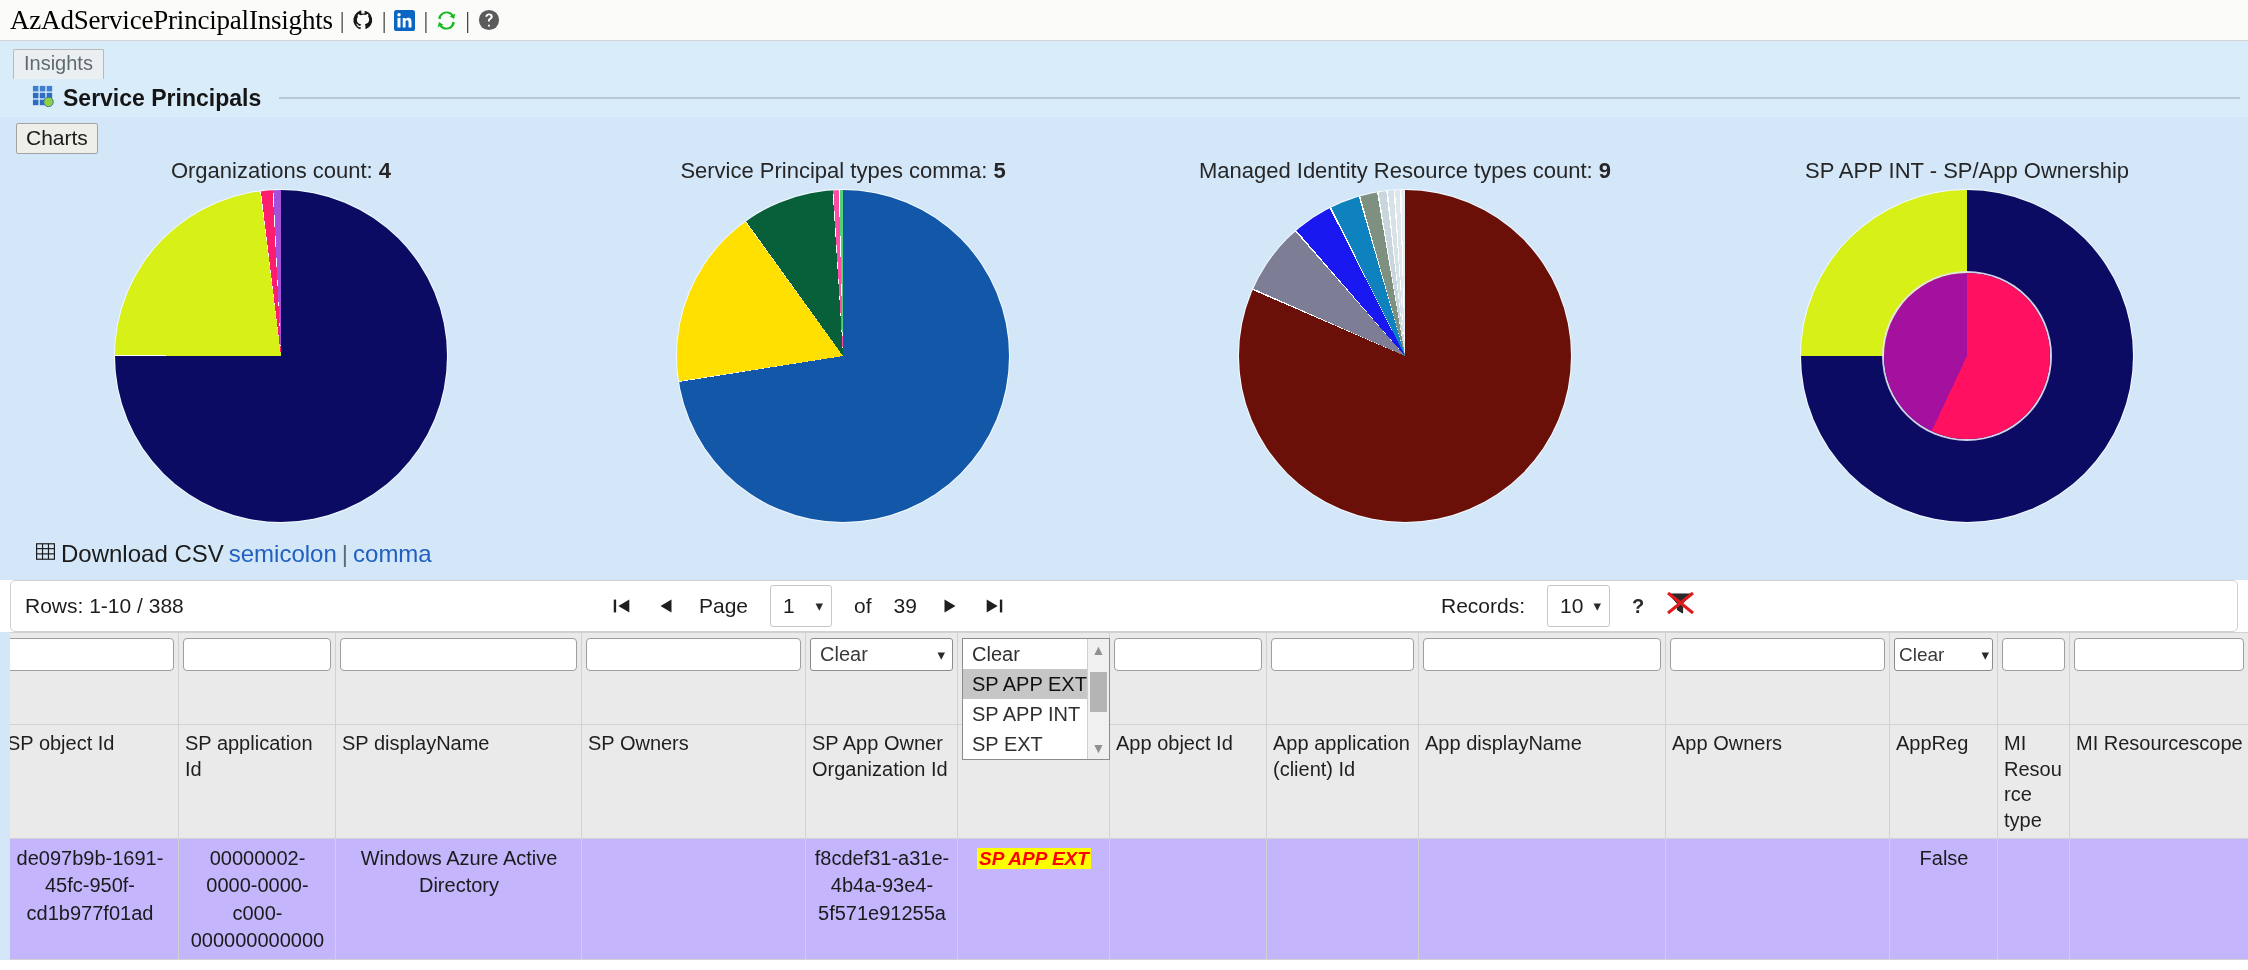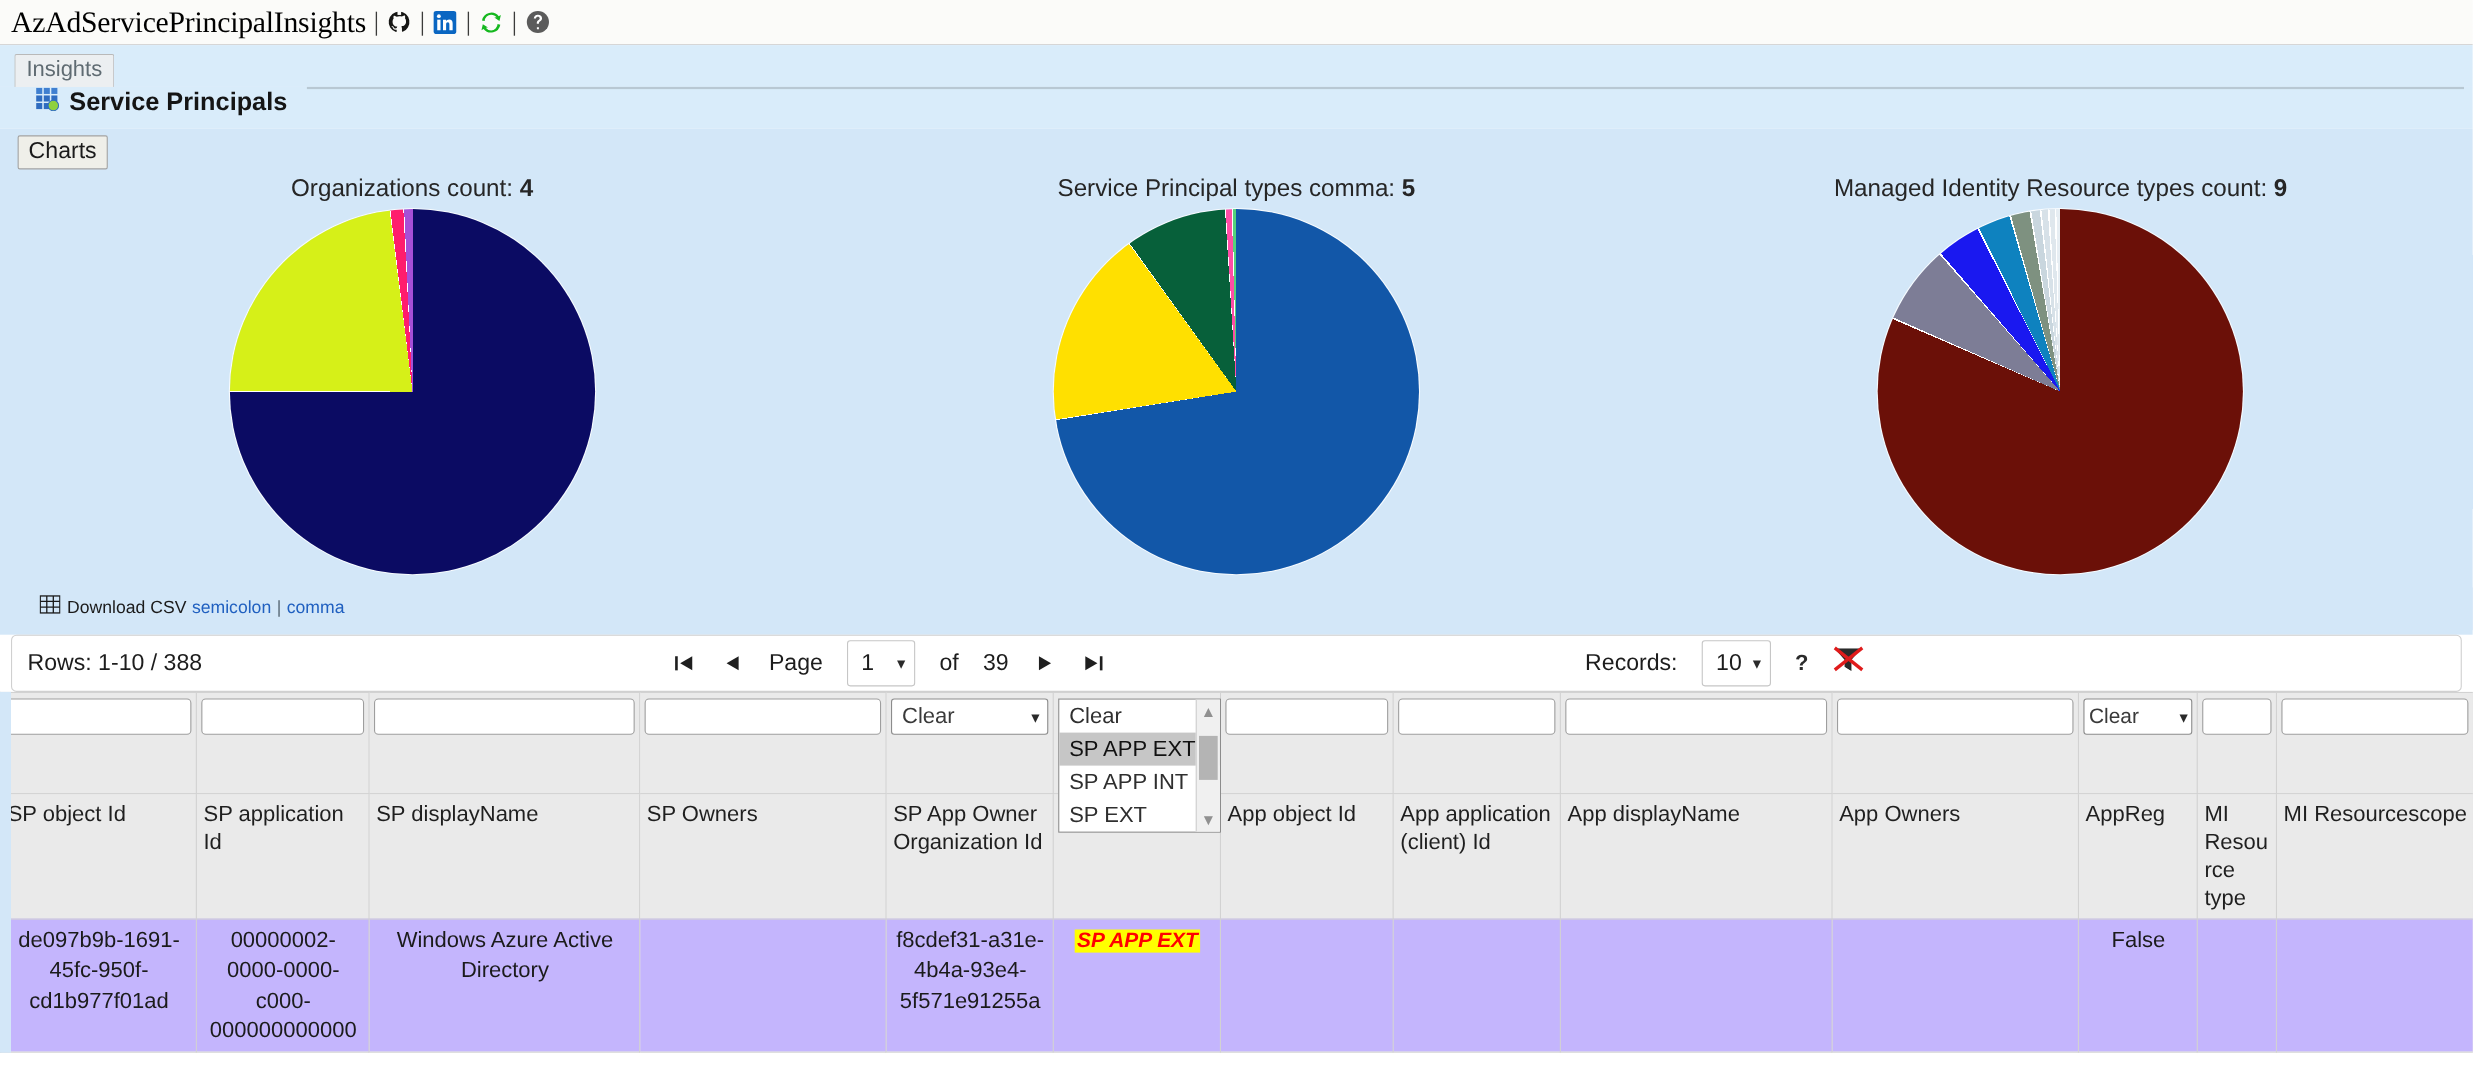--- a/index.html
+++ b/index.html
@@ -58,20 +58,21 @@
     padding: 2px 10px 4px 10px;
     line-height: 1.15;
     border-radius: 2px 2px 0 0;
   }
 
   
   #section-head {
     background: #d9ecfa;
     height: 38px;
     display: flex;
+    align-items: center;
     padding-left: 32px;
   }
   #section-title {
     font-size: 23px;
     color: #151515;
     font-weight: 600;
     margin-left: 9px;
     white-space: nowrap;
   }
   #section-rule {
@@ -124,21 +125,21 @@
   .donut-inner {
     position: absolute;
     border-radius: 50%;
     box-shadow: 0 0 0 2px rgba(230,230,245,0.9);
   }
 
   
   #csv-row {
     background: #d3e7f8;
     padding: 6px 0 8px 36px;
-    font-size: 16px;
+    font-size: 24px;
     color: #1b1b1b;
     display: flex;
     align-items: center;
     gap: 0px;
   }
   #csv-row .grid-ico { margin-right: 6px; font-size: 19px; }
   #csv-row a {
     color: #2060c0;
     text-decoration: none;
     margin: 0 5px;
@@ -395,20 +396,27 @@
       </div>
     </div>
 
     <div class="chart-cell">
       <div class="chart-title"><span>Managed Identity Resource types count: </span><b>9</b></div>
       <div class="pie-wrap">
         <div class="pie" id="pie3" style="width: 332px; height: 332px; background: conic-gradient(rgb(107, 16, 8) 0deg, rgb(107, 16, 8) 293.4deg, rgb(255, 255, 255) 293.4deg, rgb(255, 255, 255) 293.95deg, rgb(125, 125, 150) 293.4deg, rgb(125, 125, 150) 318.6deg, rgb(255, 255, 255) 318.6deg, rgb(255, 255, 255) 319.15deg, rgb(26, 24, 240) 318.6deg, rgb(26, 24, 240) 333deg, rgb(255, 255, 255) 333deg, rgb(255, 255, 255) 333.55deg, rgb(14, 130, 191) 333deg, rgb(14, 130, 191) 343.8deg, rgb(255, 255, 255) 343.8deg, rgb(255, 255, 255) 344.35deg, rgb(126, 145, 128) 343.8deg, rgb(126, 145, 128) 350.28deg, rgb(255, 255, 255) 350.28deg, rgb(255, 255, 255) 350.83deg, rgb(201, 214, 222) 350.28deg, rgb(201, 214, 222) 353.52deg, rgb(255, 255, 255) 353.52deg, rgb(255, 255, 255) 354.07deg, rgb(215, 225, 232) 353.52deg, rgb(215, 225, 232) 356.04deg, rgb(255, 255, 255) 356.04deg, rgb(255, 255, 255) 356.59deg, rgb(223, 231, 237) 356.04deg, rgb(223, 231, 237) 358.2deg, rgb(255, 255, 255) 358.2deg, rgb(255, 255, 255) 358.75deg, rgb(231, 238, 243) 358.2deg, rgb(231, 238, 243) 360deg);"></div>
       </div>
     </div>
 
+    <div class="chart-cell">
+      <div class="chart-title">SP APP INT - SP/App Ownership</div>
+      <div class="pie-wrap" style="width:332px;height:332px;">
+        <div class="pie" id="pie4outer" style="width: 332px; height: 332px; background: conic-gradient(rgb(11, 11, 99) 0deg, rgb(11, 11, 99) 270deg, rgb(214, 240, 24) 270deg, rgb(214, 240, 24) 360deg);"></div>
+        <div class="donut-inner" id="pie4inner" style="width: 166px; height: 166px; left: 83px; top: 83px; background: conic-gradient(rgb(255, 16, 96) 0deg, rgb(255, 16, 96) 205.2deg, rgb(163, 17, 158) 205.2deg, rgb(163, 17, 158) 360deg);"></div>
+      </div>
+    </div>
 
   </div>
 
   <div id="csv-row">
     <span class="grid-ico">
       <svg width="19" height="19" viewBox="0 0 16 16">
           <rect x="0.5" y="1.5" width="15" height="13" fill="none" stroke="#1b1b1b"></rect>
           <line x1="0.5" y1="5.6" x2="15.5" y2="5.6" stroke="#1b1b1b"></line>
           <line x1="0.5" y1="10" x2="15.5" y2="10" stroke="#1b1b1b"></line>
           <line x1="5.5" y1="1.5" x2="5.5" y2="14.5" stroke="#1b1b1b"></line>

